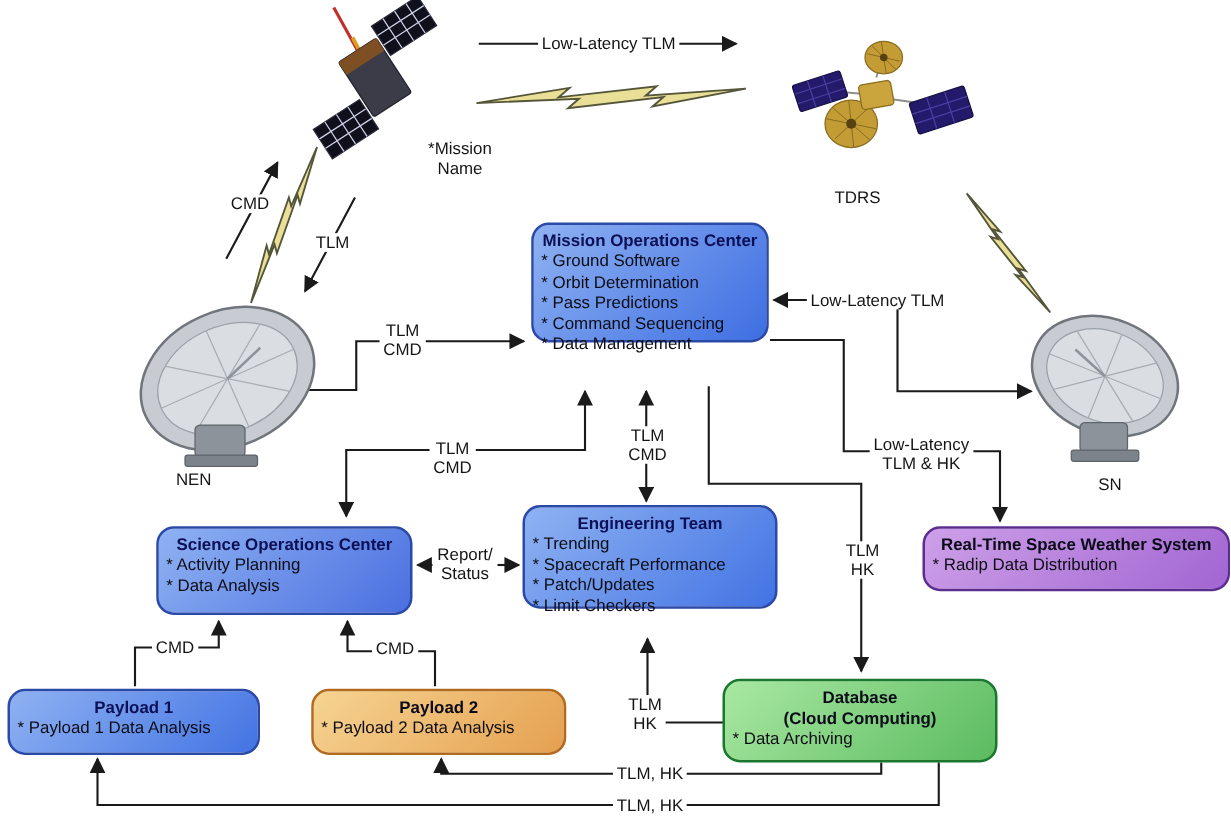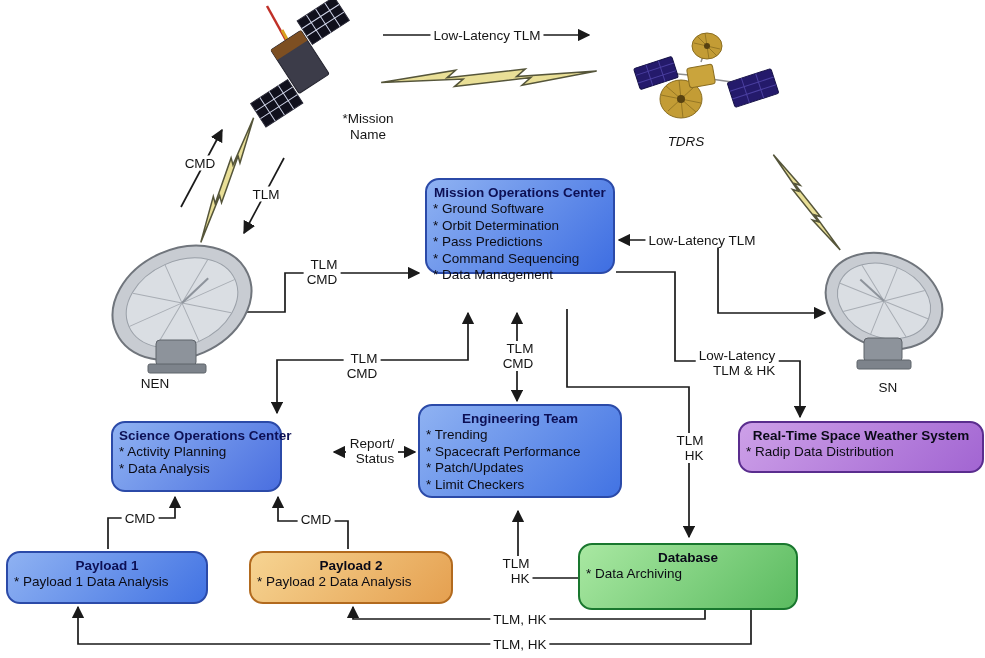--- a/index.html
+++ b/index.html
@@ -14,21 +14,21 @@
   }
   .box-title{
     font-weight:bold;font-size:13.5px;line-height:17px;text-align:center;
     color:#0d1055;white-space:nowrap;overflow:visible;
   }
   .box-item{
     font-size:13.5px;line-height:16.5px;color:#0c0c14;white-space:nowrap;text-align:left;
   }
   .lbl{
     position:absolute;transform:translate(-50%,-50%);background:#ffffff;
-    padding:0 3px;font-size:13.5px;line-height:15px;text-align:right;
+    padding:0 3px;font-size:13.5px;line-height:15px;text-align:center;
     white-space:nowrap;z-index:4;color:#151515;
   }
   .lbl span{display:block;}
   .node-lbl{
     position:absolute;transform:translate(-50%,-50%);font-size:13.5px;line-height:16px;
     text-align:center;white-space:nowrap;z-index:4;color:#151515;background:transparent;
   }
   .node-lbl span{display:block;}
 </style>
 </head>
@@ -123,27 +123,27 @@
 
   <div class="box" style="left: 425px; top: 178px; width: 190px; height: 96px; background: linear-gradient(135deg, rgb(143, 178, 242), rgb(62, 110, 226)); border-color: rgb(43, 74, 168);">
     <div class="box-title">Mission Operations Center</div>
     <div class="box-item">* Ground Software</div>
     <div class="box-item">* Orbit Determination</div>
     <div class="box-item">* Pass Predictions</div>
     <div class="box-item">* Command Sequencing</div>
     <div class="box-item">* Data Management</div>
   </div>
 
-  <div class="box" style="left: 111px; top: 421px; width: 171px; height: 71px; background: linear-gradient(135deg, rgb(143, 178, 242), rgb(74, 111, 224)); border-color: rgb(43, 74, 168);">
+  <div class="box" style="left: 125px; top: 421px; width: 205px; height: 71px; background: linear-gradient(135deg, rgb(143, 178, 242), rgb(74, 111, 224)); border-color: rgb(43, 74, 168);">
     <div class="box-title">Science Operations Center</div>
     <div class="box-item">* Activity Planning</div>
     <div class="box-item">* Data Analysis</div>
   </div>
 
-  <div class="box" style="left: 418px; top: 404px; width: 204px; height: 94px; background: linear-gradient(135deg, rgb(143, 178, 242), rgb(66, 115, 227)); border-color: rgb(43, 74, 168);">
+  <div class="box" style="left: 418px; top: 404px; width: 204px; height: 83px; background: linear-gradient(135deg, rgb(143, 178, 242), rgb(66, 115, 227)); border-color: rgb(43, 74, 168);">
     <div class="box-title">Engineering Team</div>
     <div class="box-item">* Trending</div>
     <div class="box-item">* Spacecraft Performance</div>
     <div class="box-item">* Patch/Updates</div>
     <div class="box-item">* Limit Checkers</div>
   </div>
 
   <div class="box" style="left: 738px; top: 421px; width: 246px; height: 52px; background: linear-gradient(135deg, rgb(205, 160, 232), rgb(162, 101, 210)); border-color: rgb(90, 45, 142);">
     <div class="box-title" style="color:#0a0a18;">Real-Time Space Weather System</div>
     <div class="box-item">* Radip Data Distribution</div>
@@ -154,20 +154,21 @@
     <div class="box-item">* Payload 1 Data Analysis</div>
   </div>
 
   <div class="box" style="left: 249px; top: 551px; width: 204px; height: 53px; background: linear-gradient(135deg, rgb(246, 212, 146), rgb(229, 160, 80)); border-color: rgb(178, 106, 30);">
     <div class="box-title" style="color:#0a0a18;">Payload 2</div>
     <div class="box-item">* Payload 2 Data Analysis</div>
   </div>
 
   <div class="box" style="left: 578px; top: 543px; width: 220px; height: 67px; background: linear-gradient(135deg, rgb(169, 232, 162), rgb(91, 187, 96)); border-color: rgb(25, 119, 46);">
     <div class="box-title" style="color:#0a0a18;">Database</div>
+    <div class="box-title" style="color:#0a0a18;">(Cloud Computing)</div>
     <div class="box-item">* Data Archiving</div>
   </div>
 
   <div class="lbl" style="left:487px;top:35px;">Low-Latency TLM</div>
   <div class="lbl" style="left:200px;top:163px;">CMD</div>
   <div class="lbl" style="left:266px;top:194px;">TLM</div>
   <div class="lbl" style="left:322px;top:272px;">
     <span>TLM</span>
       <span>CMD</span>
   </div>
@@ -198,17 +199,17 @@
     <span>TLM</span>
       <span>HK</span>
   </div>
   <div class="lbl" style="left:520px;top:619px;">TLM, HK</div>
   <div class="lbl" style="left:520px;top:644px;">TLM, HK</div>
 
   <div class="node-lbl" style="left:344px;top:127px;margin-left:24px;">
     <span>*Mission</span>
       <span>Name</span>
   </div>
-  <div class="node-lbl" style="left:686px;top:142px;font-style:italic;">TDRS</div>
+  <div class="node-lbl" style="left:686px;top:158px;">TDRS</div>
   <div class="node-lbl" style="left:155px;top:384px;">NEN</div>
   <div class="node-lbl" style="left:888px;top:388px;">SN</div>
 
 </div>
 
 </body></html>

